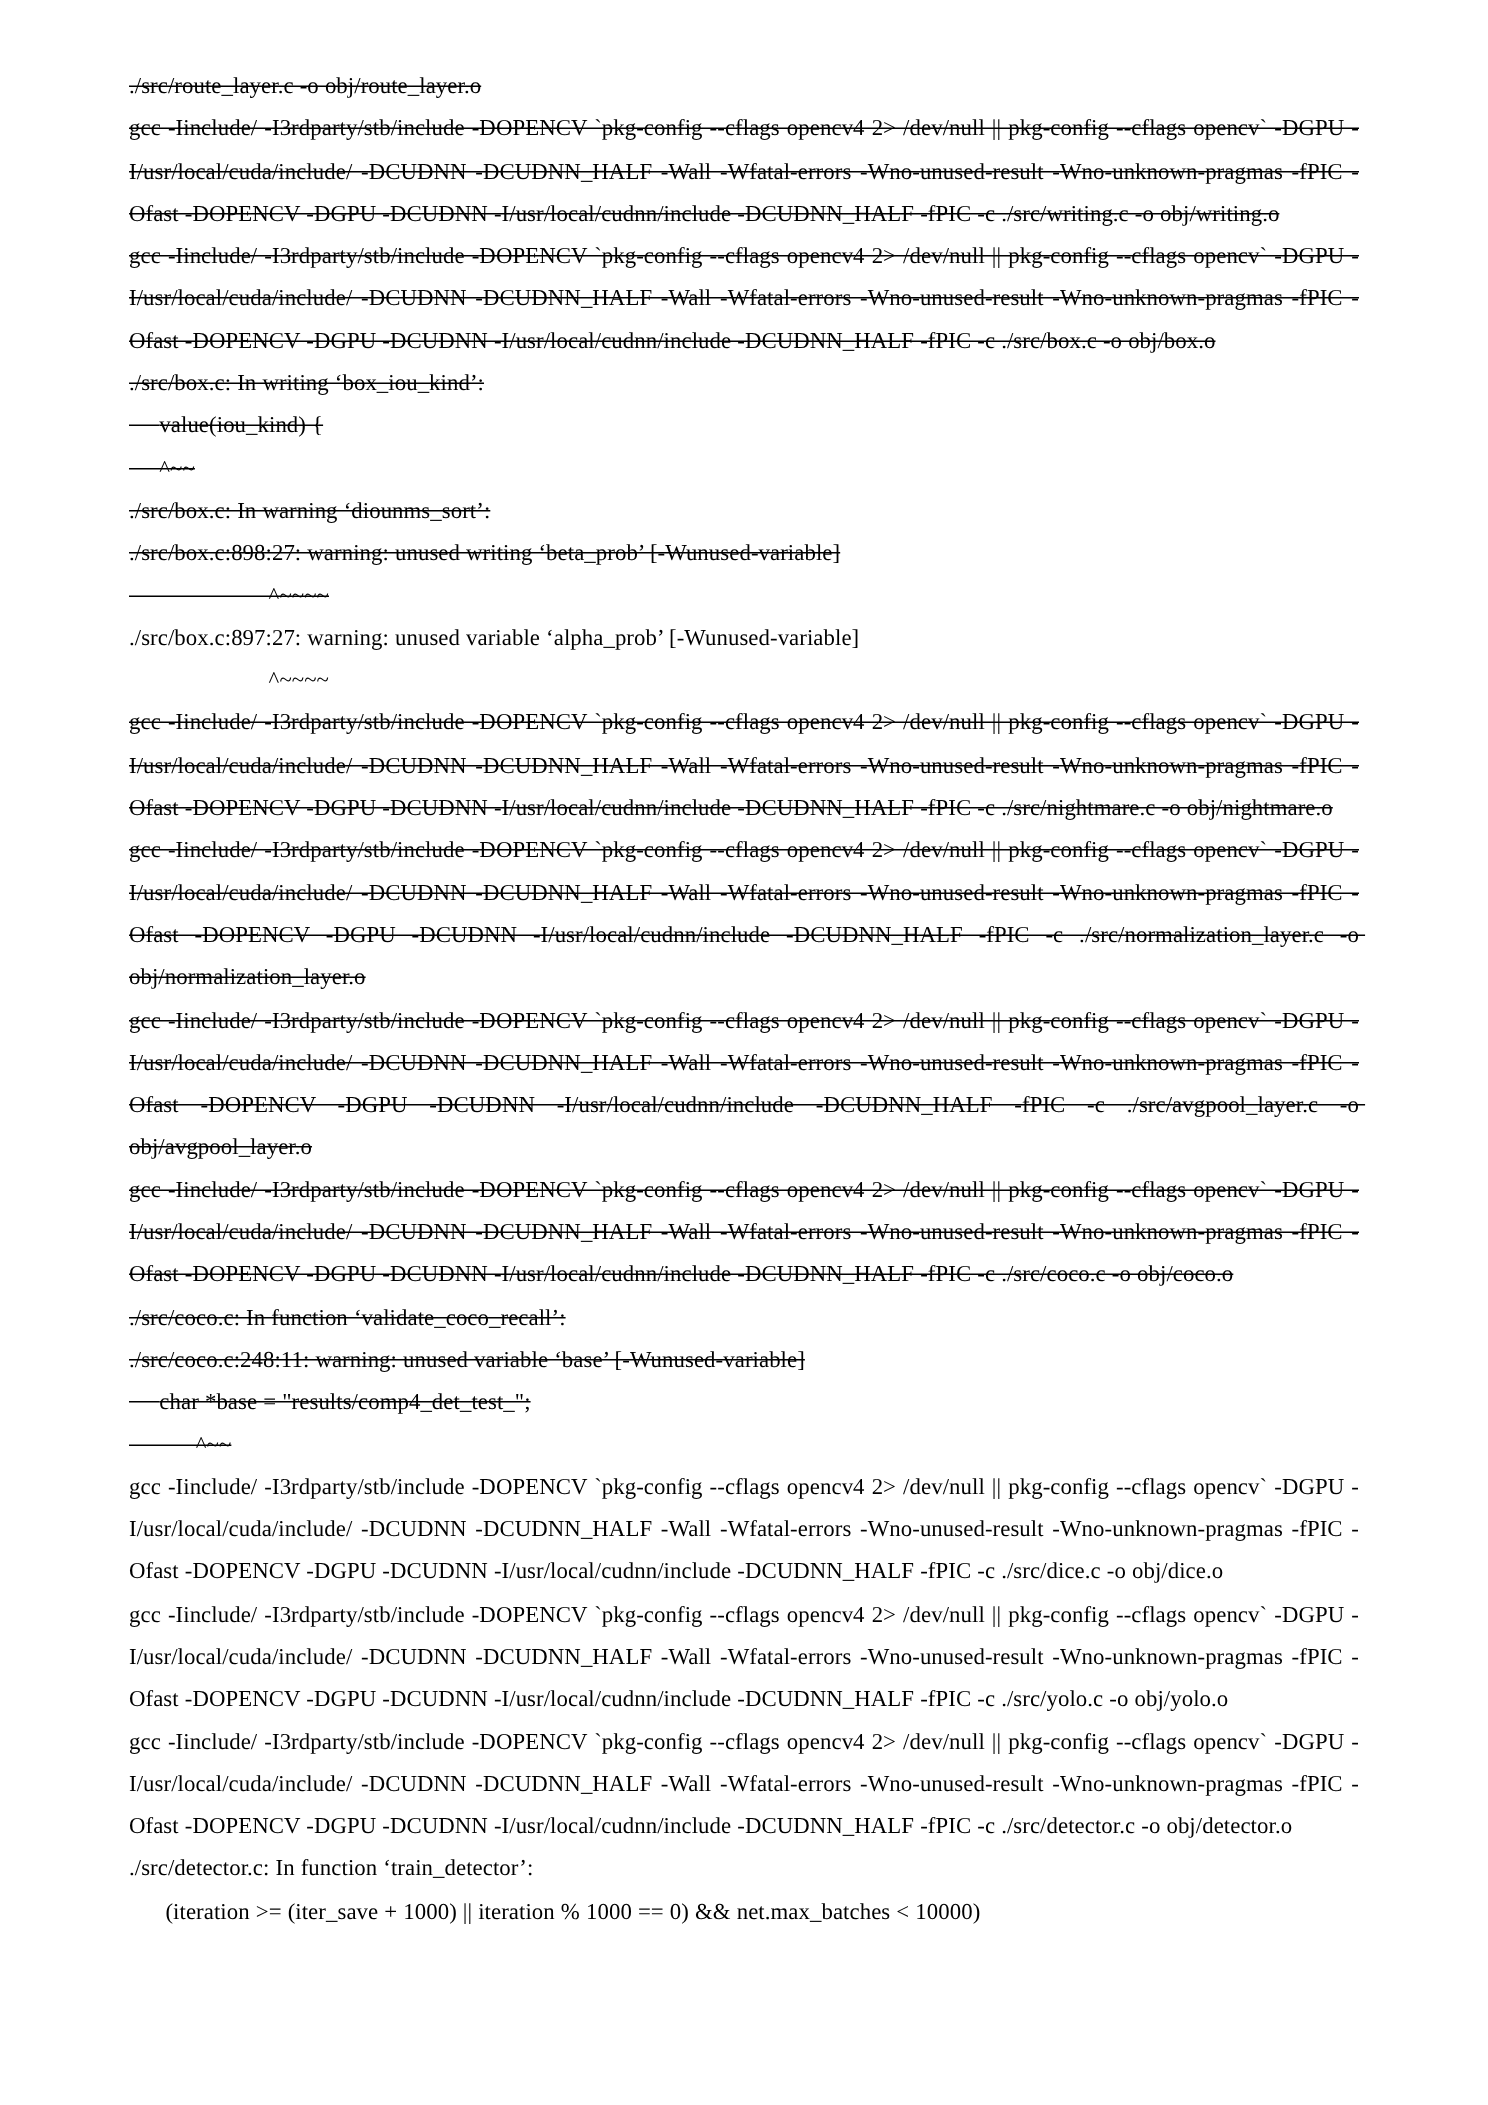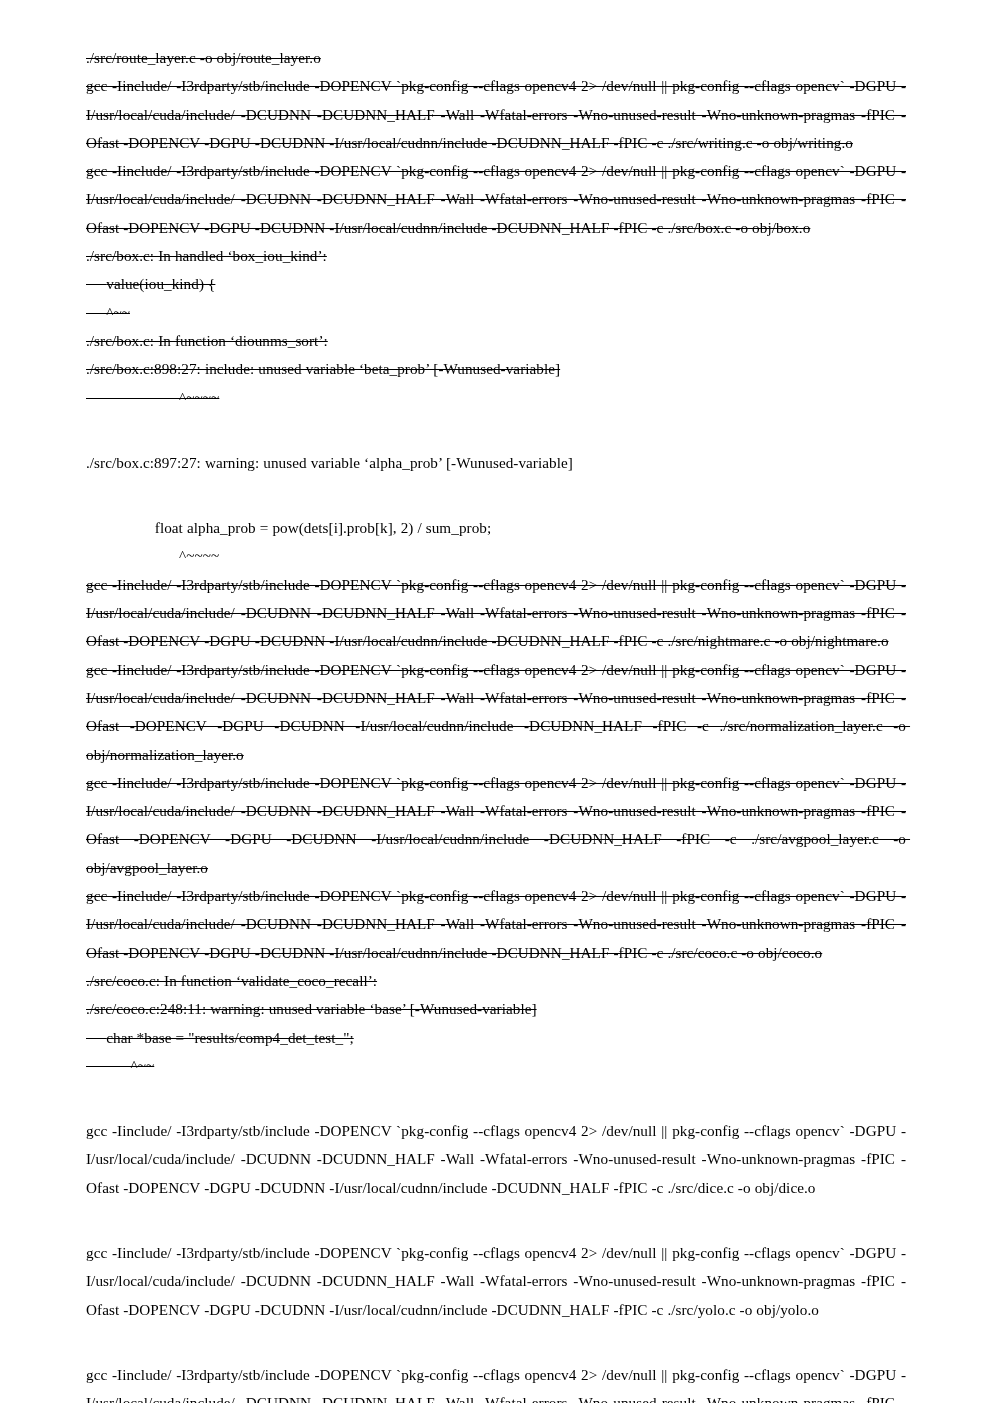--- a/index.html
+++ b/index.html
@@ -34,21 +34,20 @@
   .block.nojust {
     text-align: left;
   }
   .struck {
     text-decoration: line-through;
     text-decoration-thickness: 1px;
     text-decoration-color: #000000;
   }
   .plain {
     text-decoration: none;
-    margin-top: 37px;
   }
   
   .caret {
     font-family: "Liberation Serif", "DejaVu Serif", serif;
     font-size: 15.2px;
     line-height: 28.3px;
     white-space: pre;
     margin: 0;
   }
   .caret.struck {
@@ -57,28 +56,27 @@
   }
 </style>
 </head>
 <body>
 
 <div id="page">
   <div id="log-lines">
       <p class="block nojust struck">./src/route_layer.c -o obj/route_layer.o</p>
       <p class="block struck">gcc -Iinclude/ -I3rdparty/stb/include -DOPENCV `pkg-config --cflags opencv4 2&gt; /dev/null || pkg-config --cflags opencv` -DGPU -I/usr/local/cuda/include/ -DCUDNN -DCUDNN_HALF -Wall -Wfatal-errors -Wno-unused-result -Wno-unknown-pragmas -fPIC -Ofast -DOPENCV -DGPU -DCUDNN -I/usr/local/cudnn/include -DCUDNN_HALF -fPIC -c ./src/writing.c -o obj/writing.o</p>
       <p class="block struck">gcc -Iinclude/ -I3rdparty/stb/include -DOPENCV `pkg-config --cflags opencv4 2&gt; /dev/null || pkg-config --cflags opencv` -DGPU -I/usr/local/cuda/include/ -DCUDNN -DCUDNN_HALF -Wall -Wfatal-errors -Wno-unused-result -Wno-unknown-pragmas -fPIC -Ofast -DOPENCV -DGPU -DCUDNN -I/usr/local/cudnn/include -DCUDNN_HALF -fPIC -c ./src/box.c -o obj/box.o</p>
-      <p class="block nojust struck">./src/box.c: In handled ‘box_iou_kind’:</p>
+      <p class="block nojust struck">./src/box.c: In writing ‘box_iou_kind’:</p>
       <p class="block nojust struck">     value(iou_kind) {</p>
       <p class="block nojust caret struck">     ^~~</p>
-      <p class="block nojust struck">./src/box.c: In function ‘diounms_sort’:</p>
-      <p class="block nojust struck">./src/box.c:898:27: include: unused variable ‘beta_prob’ [-Wunused-variable]</p>
+      <p class="block nojust struck">./src/box.c: In warning ‘diounms_sort’:</p>
+      <p class="block nojust struck">./src/box.c:898:27: warning: unused writing ‘beta_prob’ [-Wunused-variable]</p>
       <p class="block nojust caret struck">                       ^~~~~</p>
       <p class="block nojust plain">./src/box.c:897:27: warning: unused variable ‘alpha_prob’ [-Wunused-variable]</p>
-      <p class="block nojust plain">                 float alpha_prob = pow(dets[i].prob[k], 2) / sum_prob;</p>
       <p class="block nojust caret plain">                       ^~~~~</p>
       <p class="block struck">gcc -Iinclude/ -I3rdparty/stb/include -DOPENCV `pkg-config --cflags opencv4 2&gt; /dev/null || pkg-config --cflags opencv` -DGPU -I/usr/local/cuda/include/ -DCUDNN -DCUDNN_HALF -Wall -Wfatal-errors -Wno-unused-result -Wno-unknown-pragmas -fPIC -Ofast -DOPENCV -DGPU -DCUDNN -I/usr/local/cudnn/include -DCUDNN_HALF -fPIC -c ./src/nightmare.c -o obj/nightmare.o</p>
       <p class="block struck">gcc -Iinclude/ -I3rdparty/stb/include -DOPENCV `pkg-config --cflags opencv4 2&gt; /dev/null || pkg-config --cflags opencv` -DGPU -I/usr/local/cuda/include/ -DCUDNN -DCUDNN_HALF -Wall -Wfatal-errors -Wno-unused-result -Wno-unknown-pragmas -fPIC -Ofast -DOPENCV -DGPU -DCUDNN -I/usr/local/cudnn/include -DCUDNN_HALF -fPIC -c ./src/normalization_layer.c -o obj/normalization_layer.o</p>
       <p class="block struck">gcc -Iinclude/ -I3rdparty/stb/include -DOPENCV `pkg-config --cflags opencv4 2&gt; /dev/null || pkg-config --cflags opencv` -DGPU -I/usr/local/cuda/include/ -DCUDNN -DCUDNN_HALF -Wall -Wfatal-errors -Wno-unused-result -Wno-unknown-pragmas -fPIC -Ofast -DOPENCV -DGPU -DCUDNN -I/usr/local/cudnn/include -DCUDNN_HALF -fPIC -c ./src/avgpool_layer.c -o obj/avgpool_layer.o</p>
       <p class="block struck">gcc -Iinclude/ -I3rdparty/stb/include -DOPENCV `pkg-config --cflags opencv4 2&gt; /dev/null || pkg-config --cflags opencv` -DGPU -I/usr/local/cuda/include/ -DCUDNN -DCUDNN_HALF -Wall -Wfatal-errors -Wno-unused-result -Wno-unknown-pragmas -fPIC -Ofast -DOPENCV -DGPU -DCUDNN -I/usr/local/cudnn/include -DCUDNN_HALF -fPIC -c ./src/coco.c -o obj/coco.o</p>
       <p class="block nojust struck">./src/coco.c: In function ‘validate_coco_recall’:</p>
       <p class="block nojust struck">./src/coco.c:248:11: warning: unused variable ‘base’ [-Wunused-variable]</p>
       <p class="block nojust struck">     char *base = "results/comp4_det_test_";</p>
       <p class="block nojust caret struck">           ^~~</p>
       <p class="block plain">gcc -Iinclude/ -I3rdparty/stb/include -DOPENCV `pkg-config --cflags opencv4 2&gt; /dev/null || pkg-config --cflags opencv` -DGPU -I/usr/local/cuda/include/ -DCUDNN -DCUDNN_HALF -Wall -Wfatal-errors -Wno-unused-result -Wno-unknown-pragmas -fPIC -Ofast -DOPENCV -DGPU -DCUDNN -I/usr/local/cudnn/include -DCUDNN_HALF -fPIC -c ./src/dice.c -o obj/dice.o</p>

